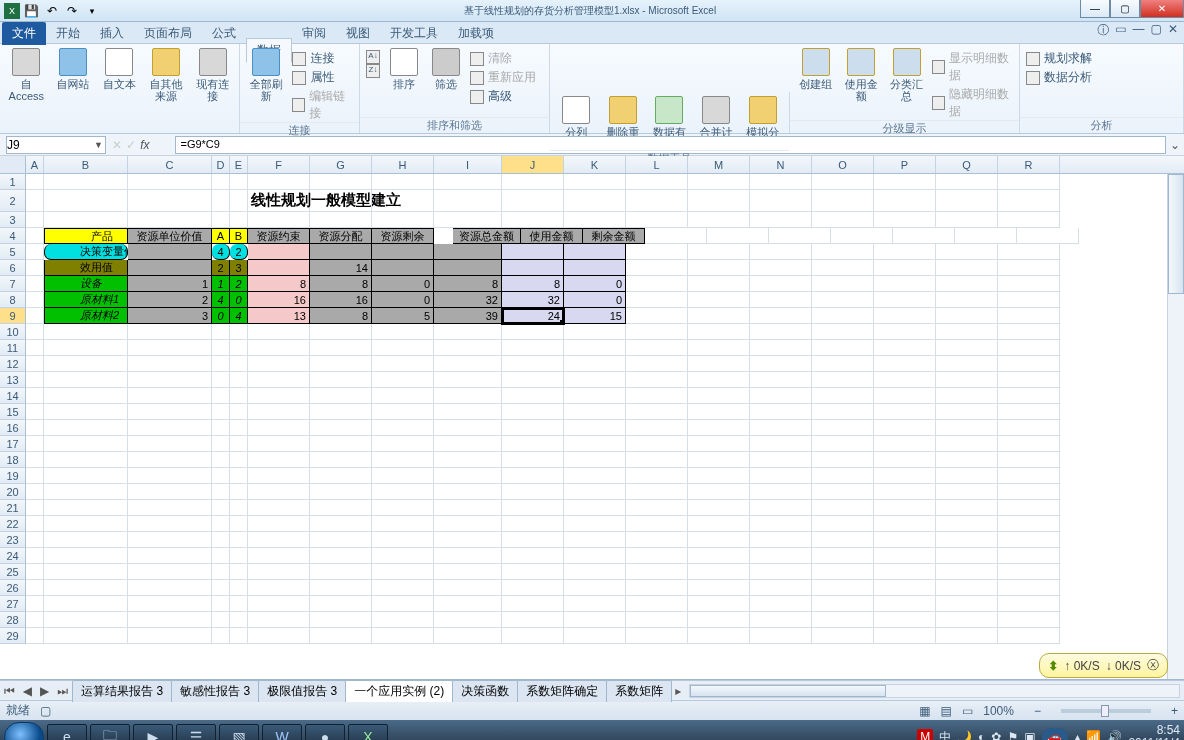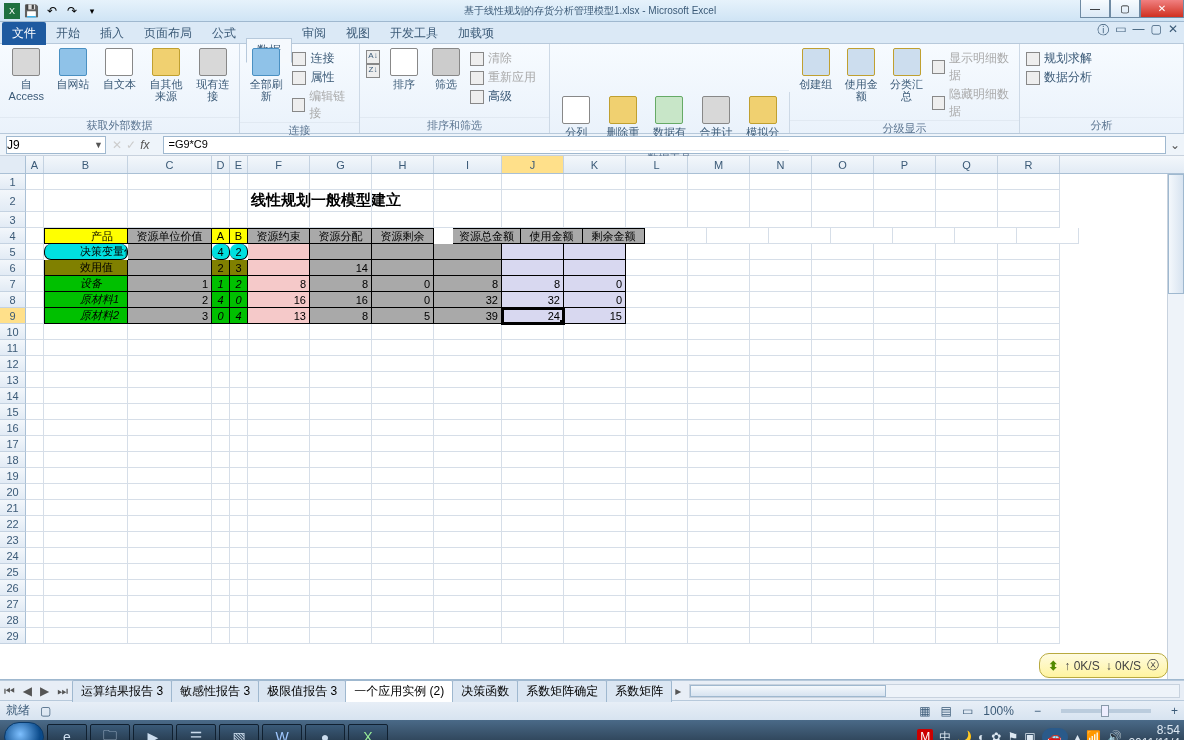--- a/index.html
+++ b/index.html
@@ -35,21 +35,21 @@
 .bigbtn span { font-size: 11px; color:#3b5a77;}
 .smallcol{display:flex;flex-direction:column;gap:2px;padding-top:2px;}
 .smallbtn{display:flex;align-items:center;gap:4px;font-size:11px;color:#3b5a77;}
 .smallbtn .sic{width:14px;height:14px;border:1px solid #888;background:#eee;}
 
 
 .namebox-row{height:22px;display:flex;align-items:center;border-bottom:1px solid #c8d2de;background:#eef4fa;}
 .namebox{width:100px;height:18px;margin-left:6px;border:1px solid #9fb8cf;background:#fff;display:flex;align-items:center;justify-content:center;font-size:11px;}
 .namebox .dd{margin-left:auto;padding:0 2px;color:#555;font-size:9px;}
 .fx-btns{display:flex;gap:4px;margin:0 6px;color:#777;}
-.fx-label{font-style:italic;color:#555;margin-right:8px;}
+.fx-label{font-style:italic;color:#555;margin-right:20px;}
 .formula{flex:1;height:18px;border:1px solid #9fb8cf;background:#fff;padding:1px 4px;font-size:11px;}
 .fbar-expand{width:18px;text-align:center;color:#555;}
 
 
 .gridwrap{height:524px;display:flex;flex-direction:column;border-bottom:1px solid #9fb8cf; position:relative;}
 .colhdr{display:flex;height:18px;background:linear-gradient(#f3f7fb,#e2ebf5);border-bottom:1px solid #aac0d5;}
 .corner{width:26px;border-right:1px solid #aac0d5;background:#e2ebf5;}
 .ch{border-right:1px solid #c4d2e1;text-align:center;font-size:11px;color:#3b5a77;display:flex;align-items:center;justify-content:center;}
 .ch.sel{background:#ffe08a;}
 .rows{flex:1;overflow:hidden;position:relative;}
@@ -169,21 +169,20 @@
         </div>
       <div class="bigbtn">
           <div class="ico"></div>
           <span>自其他来源</span>
         </div>
       <div class="bigbtn">
           <div class="ico db"></div>
           <span>现有连接</span>
         </div>
     </div>
-    <div class="label">获取外部数据</div>
   </div>
   <div class="group" style="width:120px;">
     <div class="body">
       <div class="bigbtn">
           <div class="ico globe"></div>
           <span>全部刷新</span>
         </div>
       <div class="smallcol">
         <div class="smallbtn">
             <div class="sic"></div>

